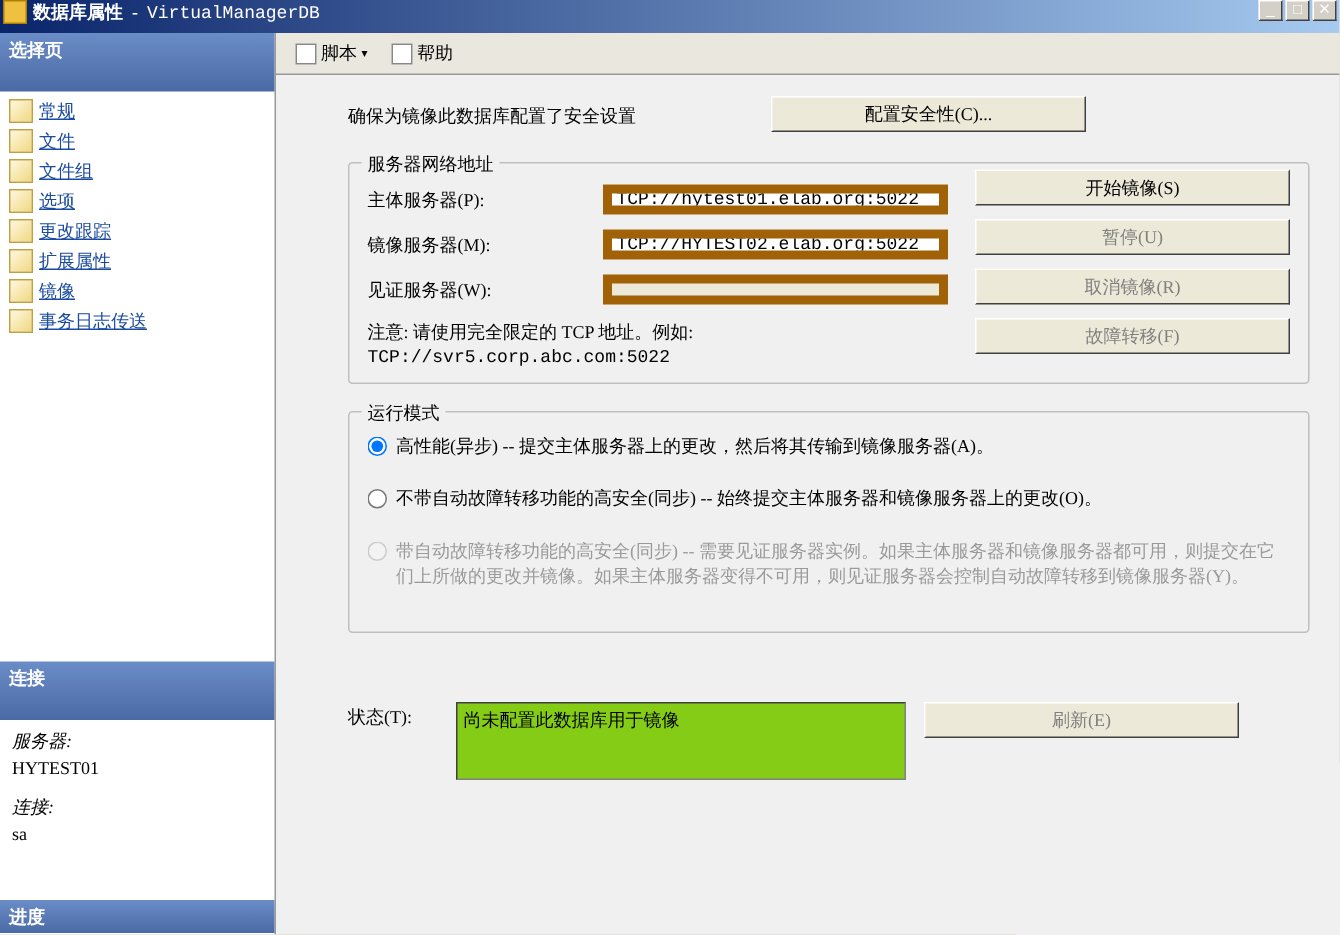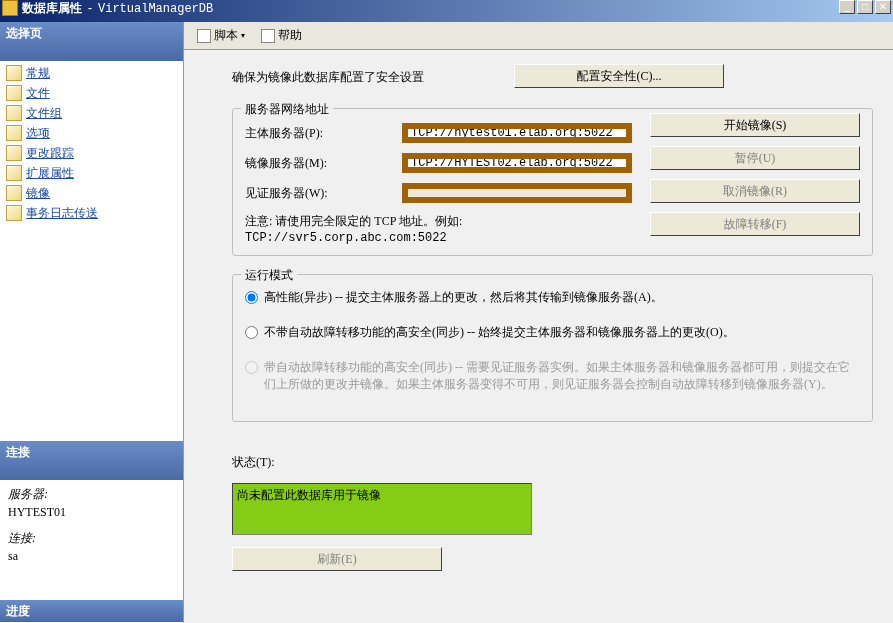--- a/index.html
+++ b/index.html
@@ -7,21 +7,21 @@
 .titlebar { height: 22px; background: linear-gradient(to right, #0a246a, #a6caf0); display: flex; align-items: flex-start; padding: 0 2px; color: #fff; }
 .titlebar .icon { width: 16px; height: 16px; background: #f0c040; border: 1px solid #aa8000; margin-right: 4px; }
 .titlebar .title { flex: 1; font-weight: bold; font-size: 12px; display: flex; align-items: baseline; gap: 6px; }
 .titlebar .title .dbname { font-family: "Courier New", monospace; font-weight: normal; }
 .winbtns { display: flex; gap: 2px; }
 .winbtn { width: 16px; height: 14px; background: #d4d0c8; border: 1px solid #fff; border-right-color:#404040; border-bottom-color:#404040; display:flex; align-items:center; justify-content:center; font-size:10px; line-height:1; font-family: Arial; cursor:default;}
 .container { display: flex; height: 601px; }
 .sidebar { width: 218px; background: #fff; border-right: 1px solid #999; }
 .sidebar-header { height: 39px; background: linear-gradient(to bottom,#6a8cc7,#4a6aa5); color:#fff; line-height:22px; padding-left:6px; font-weight:bold;}
 .nav-list { padding: 4px 6px; }
-.nav-item { display:flex; align-items:flex-start; gap:4px; height:18px; margin-bottom: 2px; font-family: Liberation Serif, serif; }
+.nav-item { display:flex; align-items:center; gap:4px; height:18px; margin-bottom: 2px; font-family: Liberation Serif, serif; }
 .nav-item .nav-icon { width:16px; height:16px; background: linear-gradient(135deg,#fff8e0,#f0d880); border:1px solid #c0a040;}
 .nav-item span { color:#1a4ba0; text-decoration:underline; cursor:pointer;}
 .conn-block { padding: 6px 8px; }
 .conn-label { margin-bottom: 2px; font-style: italic; }
 .conn-val { margin-bottom: 10px; }
 .link-row { display:flex; align-items:center; gap:6px;}
 .link-row .pc-icon { width:18px; height:14px; background:#6faef0; border:1px solid #2a5a9a;}
 .link-row a { color:#1a4ba0; text-decoration:underline;}
 .content { flex:1; background:#f0f0f0; position:relative;}
 .toolbar { height:28px; background:#eae7df; border-bottom:1px solid #999; display:flex; align-items:center; gap:2px; padding-left:6px;}
@@ -38,21 +38,21 @@
 .field-row { display:flex; align-items:center; margin-bottom:10px; gap:27px;}
 .field-row label { width:130px;}
 .field-row input[type=text]{ width:230px; height:20px; border:6px solid #a16207; background:#fff; font-family:"Courier New",monospace; font-size:12px; padding:1px 3px;}
 .field-row input[type=text]:read-only{ background:#ece9d8;}
 .rightcol { display:flex; flex-direction:column; gap:9px; position:absolute; right:12px; top:4px;}
 .note { margin-top:6px; font-family:"SimSun"; }
 .note .mono { font-family:"Courier New",monospace;}
 .radio-row { display:flex; align-items:flex-start; gap:6px; margin-bottom:18px;}
 .radio-row input { margin-top:2px;}
 .radio-row.disabled { color:#9a9a9a;}
-.status-group { display:flex; align-items:flex-start; gap:12px; margin-top:30px;flex-direction:column;}
+.status-group { display:flex; align-items:flex-start; gap:12px; margin-top:46px;}
 .status-group label { padding-top:2px; width: 60px;}
 .status-box { width:300px; height:52px; border:1px solid #808080; background:#84cc16; padding:3px 4px; border-top-color:#404040; border-left-color:#404040;}
 .progress-header { height:22px; background: linear-gradient(to bottom,#6a8cc7,#4a6aa5); color:#fff; line-height:22px; padding-left:6px; font-weight:bold;}
 </style>
 </head>
 <body>
 
 <div class="titlebar">
   <div class="icon"></div>
   <div class="title">

